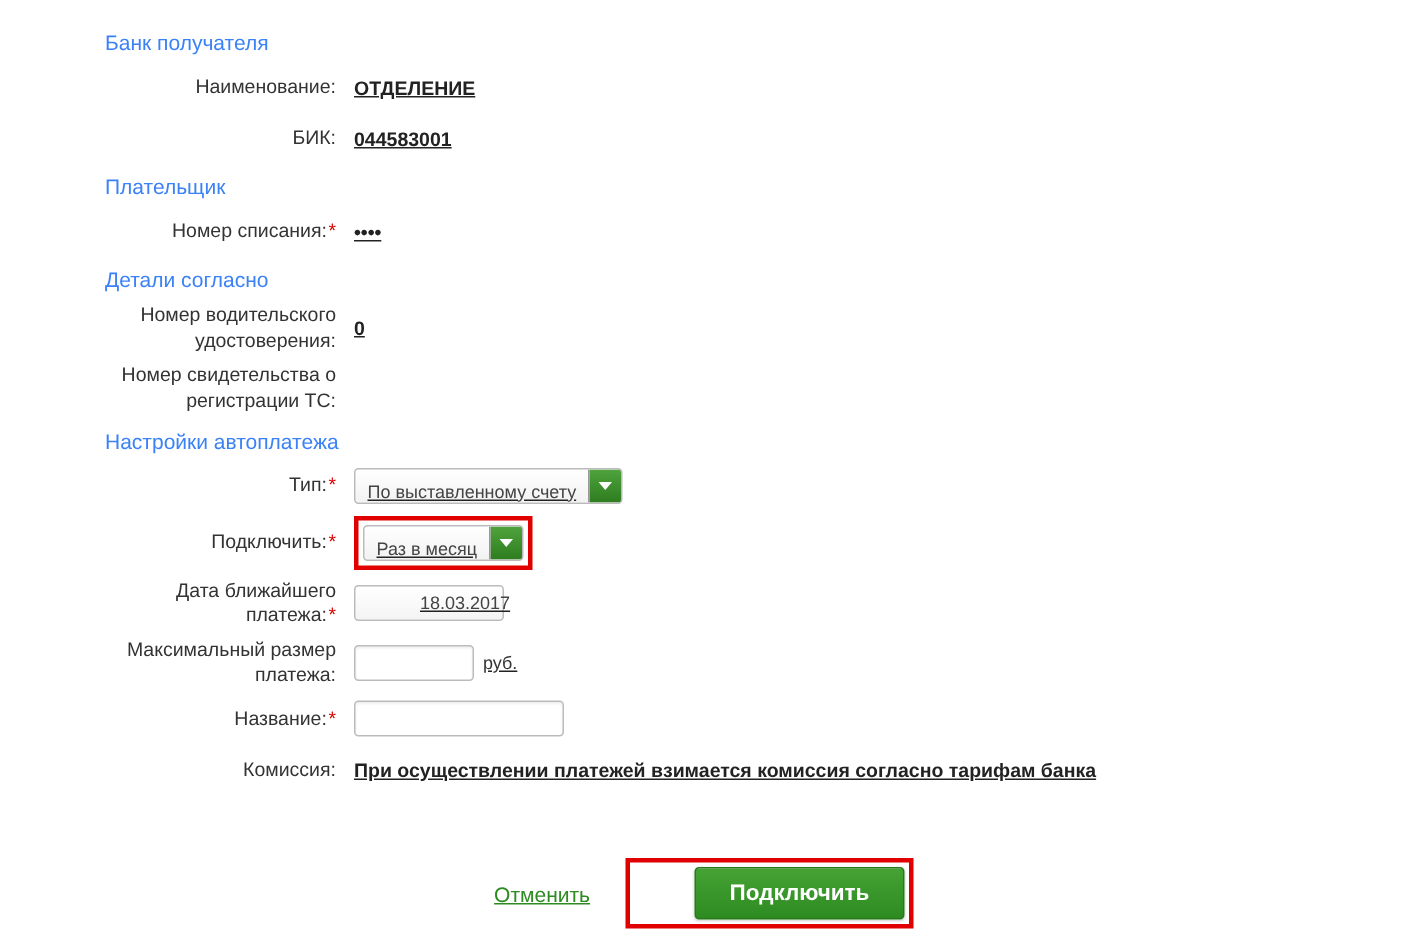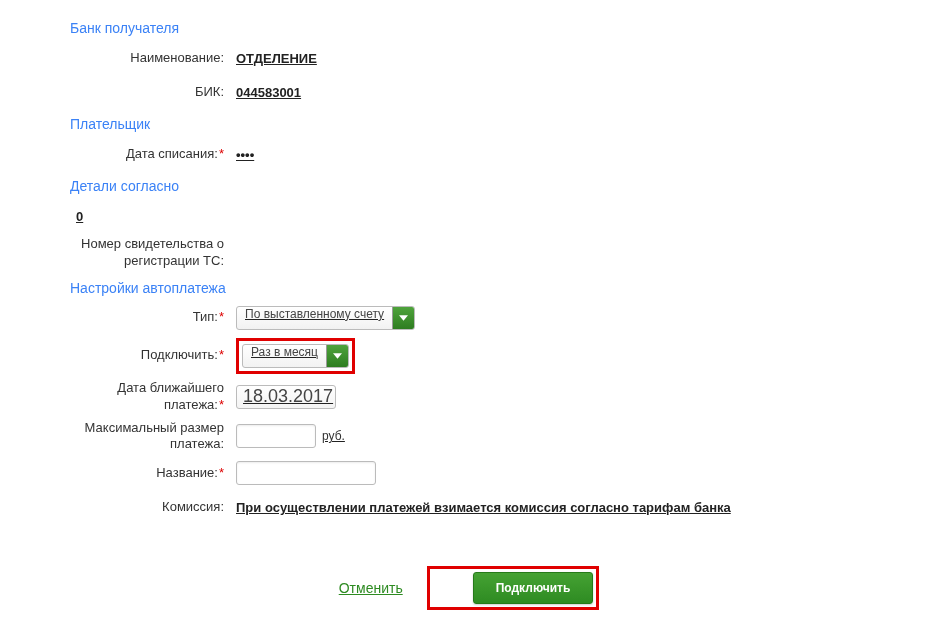--- a/index.html
+++ b/index.html
@@ -50,21 +50,21 @@
       display: flex;
       align-items: center;
       gap: 6px;
       text-decoration: underline;
     }
     .bold-value {
       font-weight: bold;
     }
     .select-wrap {
       display: inline-flex;
-      align-items: flex-start;
+      align-items: flex-end;
       border: 1px solid #bbb;
       border-radius: 3px;
       background: linear-gradient(#fff, #f2f2f2);
       height: 24px;
       overflow: hidden;
       box-shadow: inset 0 1px 0 #fff;
     }
     .select-wrap .select-text {
       padding: 0 8px;
       font-size: 12px;
@@ -104,22 +104,23 @@
       display: inline-flex;
       align-items: center;
       border: 1px solid #bbb;
       border-radius: 3px;
       background: linear-gradient(#fff, #f4f4f4);
       height: 24px;
       padding: 0 6px;
       gap: 6px;
     }
     .date-input .date-text {
-      font-size: 18px;
+      font-size: 12px;
       color: #444;
+      margin-left: 37px;
     }
     .cal-icon {
       width: 16px;
       height: 15px;
     }
     .unit {
       font-size: 12px;
       color: #333;
     }
     .actions {
@@ -134,21 +135,21 @@
       text-decoration: underline;
       font-size: 14px;
       cursor: pointer;
     }
     .primary-btn {
       background: linear-gradient(#45a233, #2e8b22);
       color: #fff;
       border: 1px solid #267a1a;
       border-radius: 3px;
       padding: 8px 22px;
-      font-size: 12px;
+      font-size: 15px;
       font-weight: bold;
       cursor: pointer;
       box-shadow: 0 1px 2px rgba(0,0,0,0.2);
       margin-left: 40px;
     }
   </style>
 </head>
 <body>
 
 <div class="section-title">Банк получателя</div>
@@ -160,28 +161,29 @@
 
 <div class="field-row">
   <div class="field-label">БИК:</div>
   <div class="field-value bold-value">044583001</div>
 </div>
 
 <div class="section-title">Плательщик</div>
 
 <div class="field-row">
   <div class="field-label">
-    <span>Дата списания:</span><span class="required">*</span>
+    <span>Номер списания:</span><span class="required">*</span>
   </div>
   <div class="field-value bold-value">••••</div>
 </div>
 
 <div class="section-title">Детали согласно</div>
 
 <div class="field-row">
+  <div class="field-label multiline">Номер водительского удостоверения:</div>
   <div class="field-value bold-value">0</div>
 </div>
 
 <div class="field-row">
   <div class="field-label multiline">Номер свидетельства о регистрации ТС:</div>
   <div class="field-value"></div>
 </div>
 
 <div class="section-title">Настройки автоплатежа</div>
 

